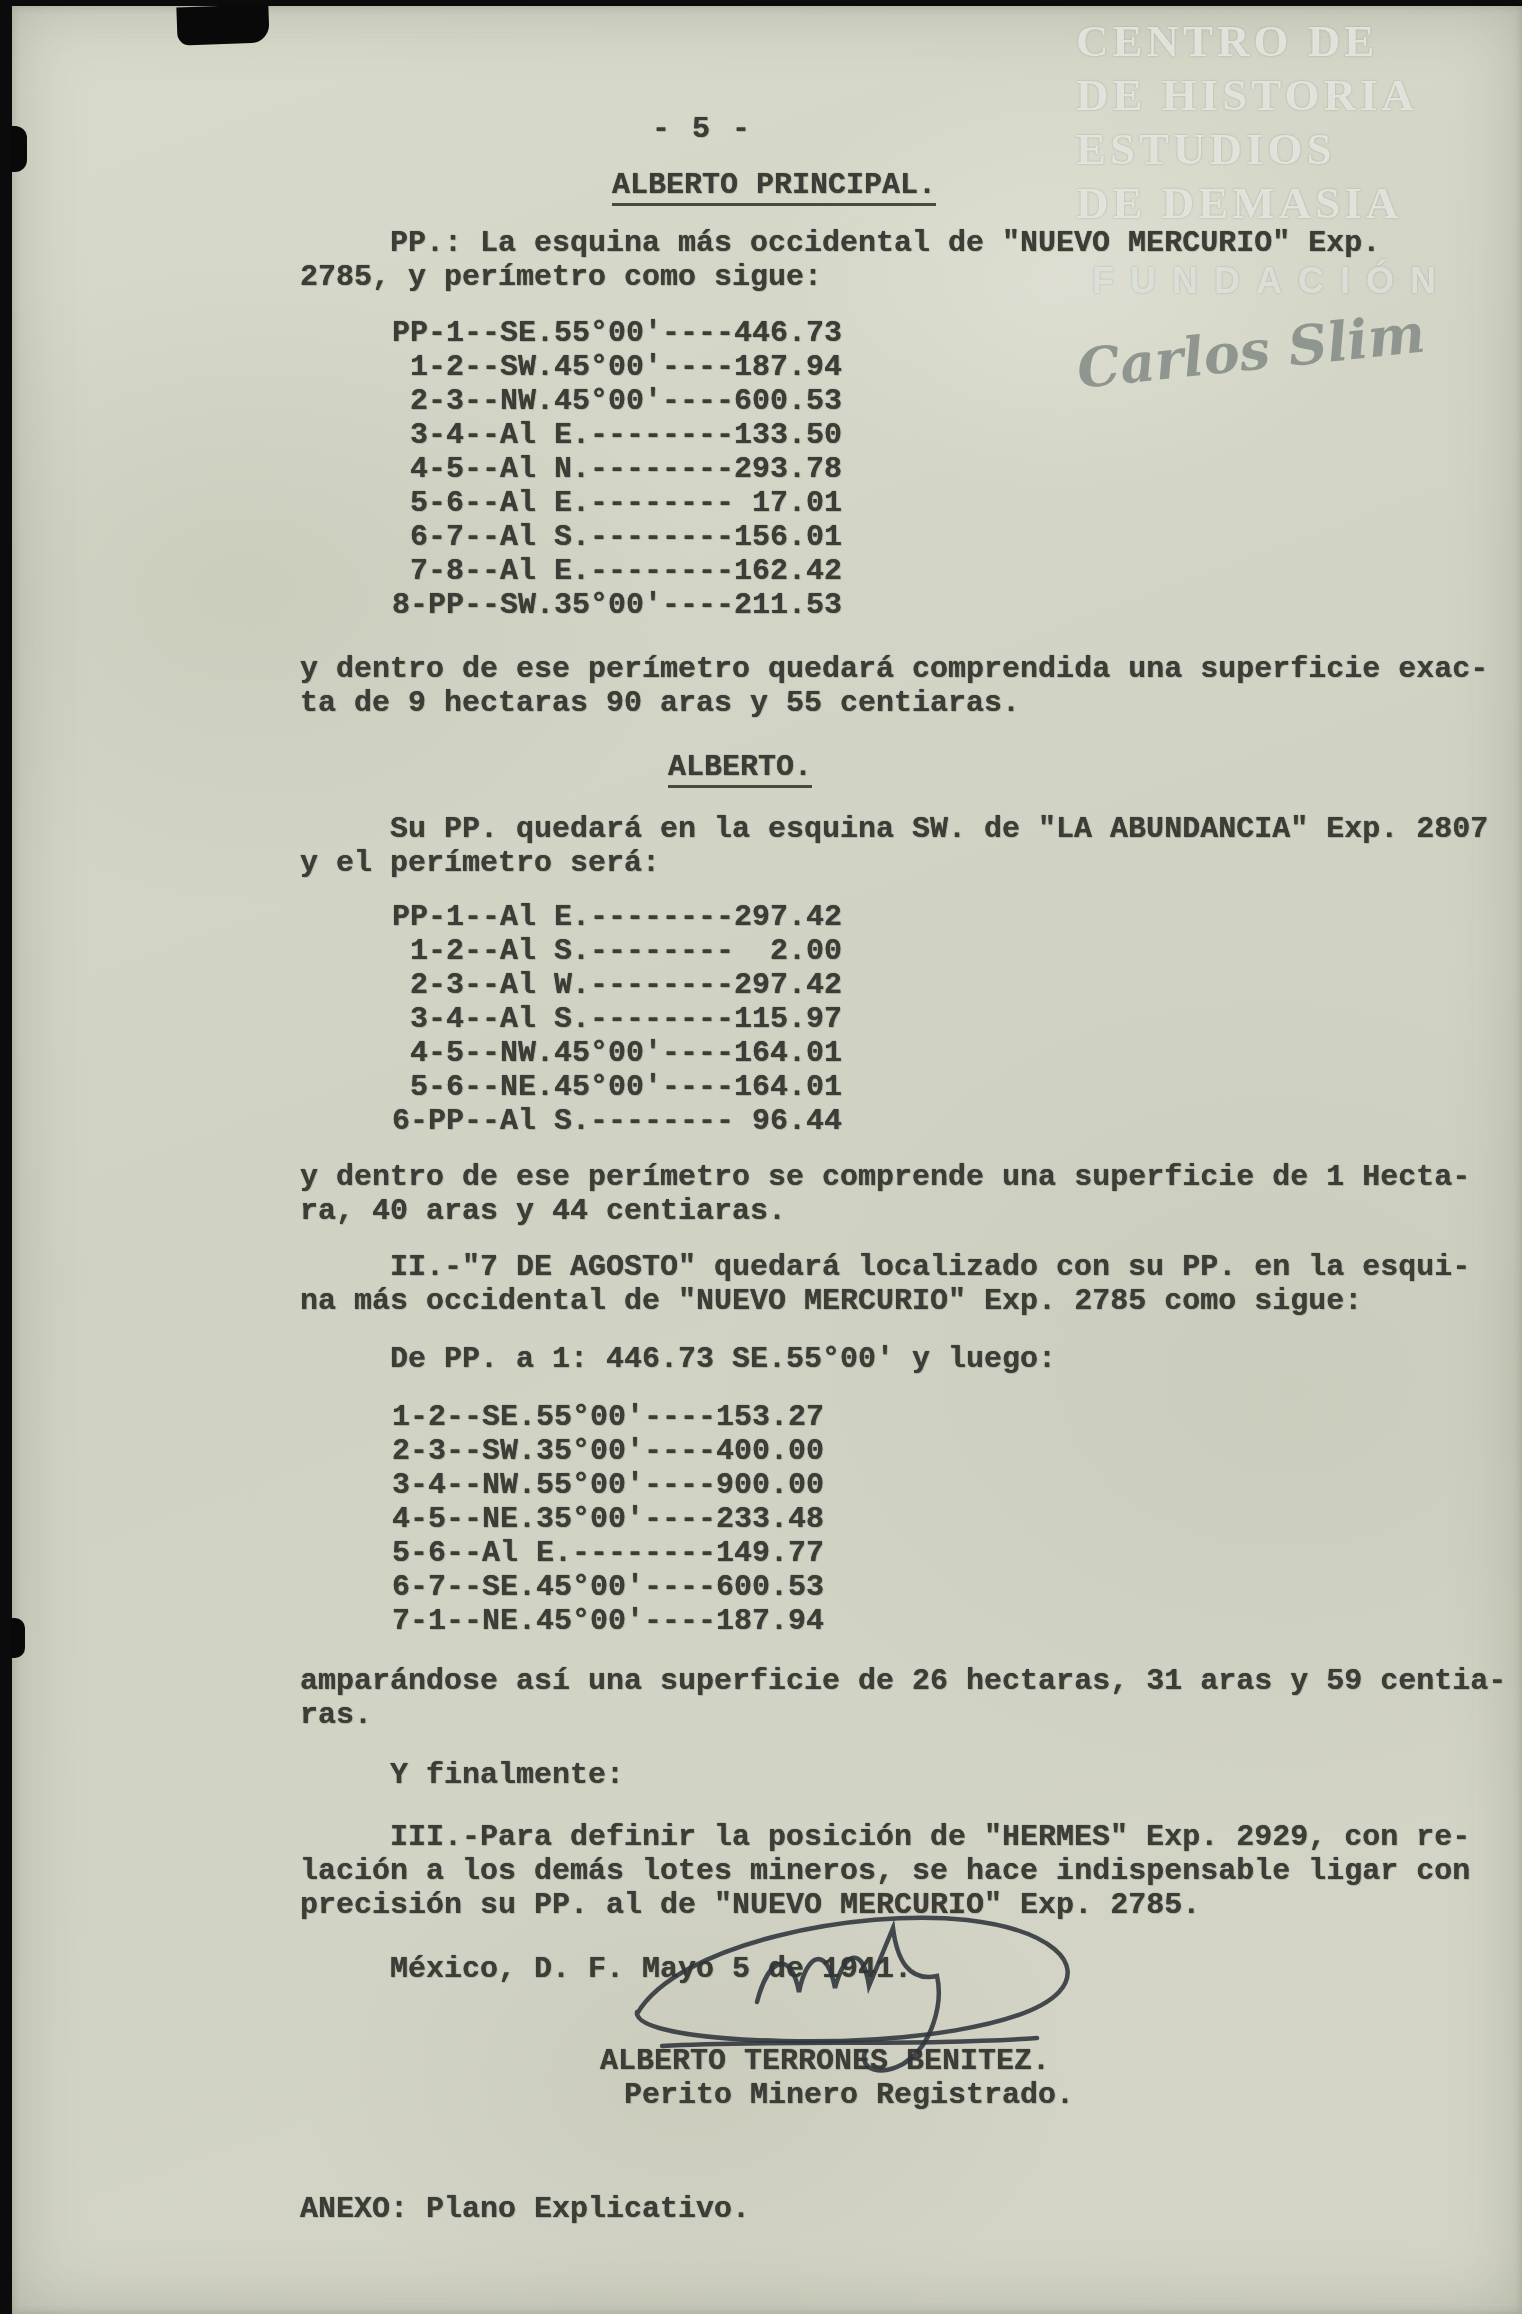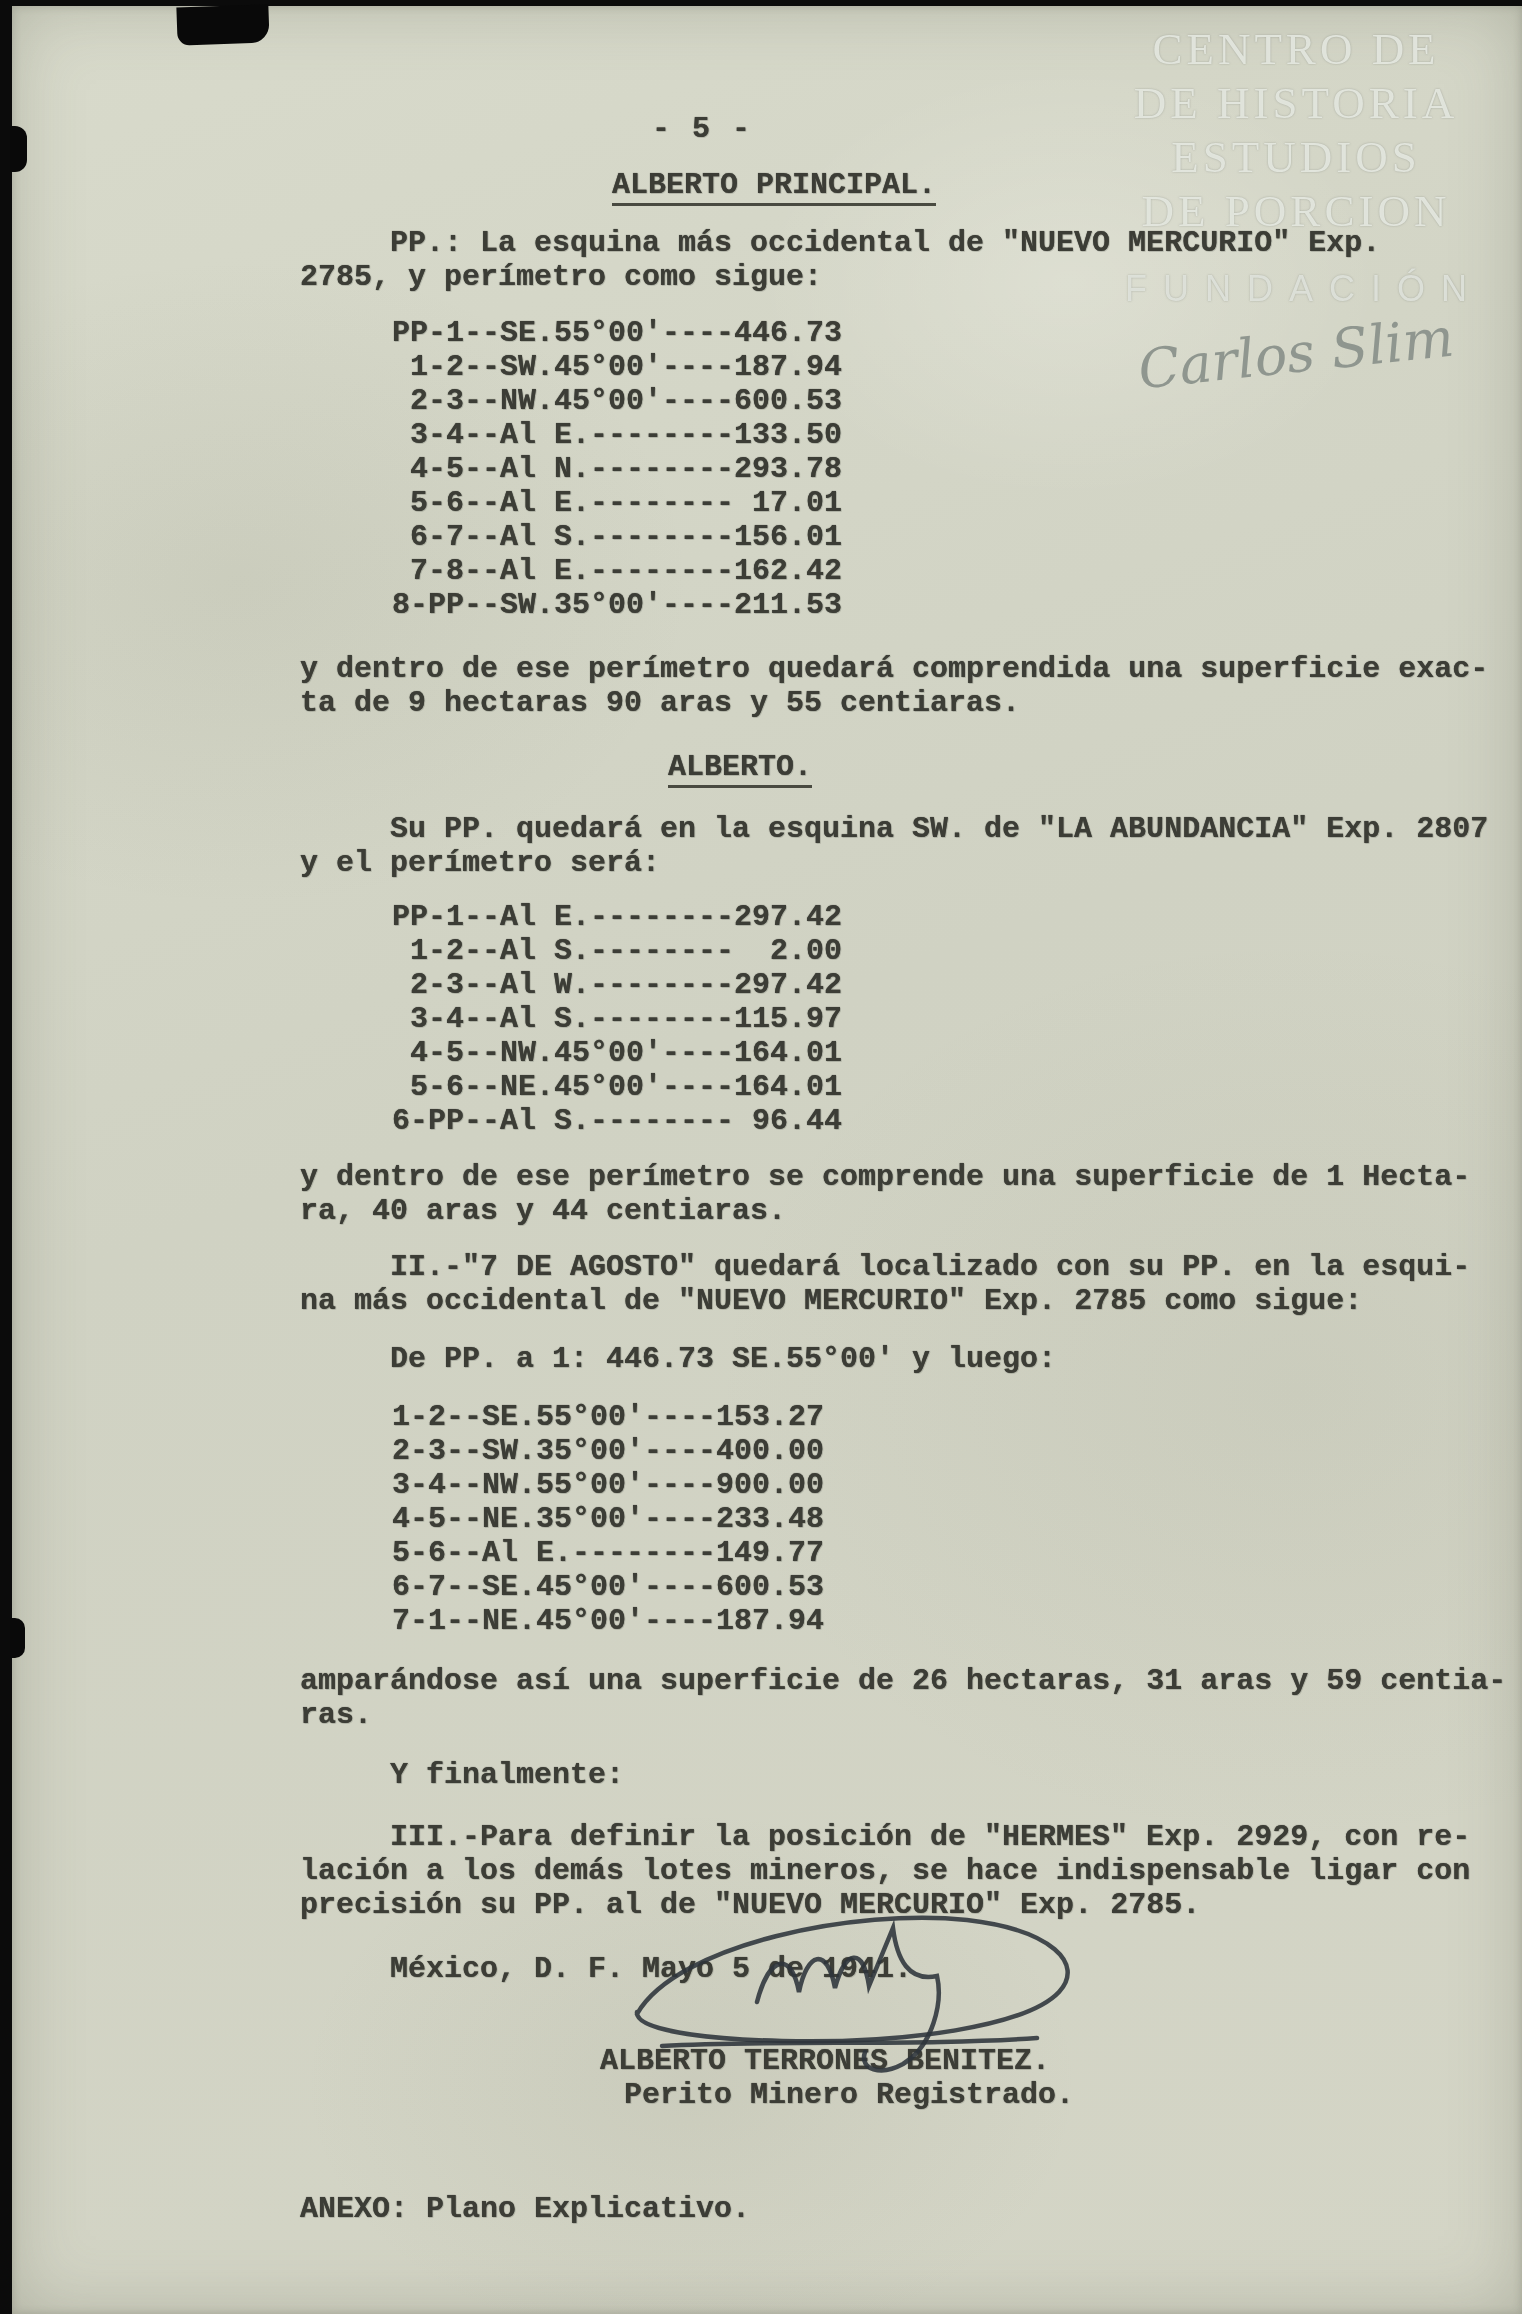--- a/index.html
+++ b/index.html
@@ -38,21 +38,21 @@
   .para  { white-space: pre-wrap; }
   .ind   { text-indent: 90px; }
   .mlist { margin-left: 92px; }
   .mline { white-space: pre; } .mt20 { margin-top: 20px; } .mt22 { margin-top: 22px; }
   .mt24 { margin-top: 24px; } .mt26 { margin-top: 26px; } .mt28 { margin-top: 28px; }
   .mt30 { margin-top: 30px; }
   .signer-name  { margin: 58px 0 0 300px; }
   .signer-title { margin: 0 0 0 324px; }
   .annex { margin-top: 80px; }
 
-  .watermark { position: absolute; top: 16px; right: 6px; width: 440px; text-align: center; z-index: 4; }
+  .watermark { position: absolute; top: 8px; right: 6px; width: 440px; z-index: 4; font-weight: bold; }
   .wm-line {
     font-family: "Liberation Serif", serif;
     font-size: 45px; line-height: 54px; letter-spacing: 4px;
     color: rgba(232,236,228,0.88);
     text-shadow: 0 0 2px rgba(120,124,116,0.55);
   }
   .wm-foundation {
     font-family: "Liberation Sans", sans-serif;
     font-size: 36px; letter-spacing: 16px; text-indent: 16px;
     color: rgba(228,232,224,0.85);
@@ -74,21 +74,21 @@
 <div class="paper">
 
   <div class="blob blob-a"></div>
   <div class="blob blob-b"></div>
   <div class="blob blob-c"></div>
 
   <div class="watermark">
     <div class="wm-line">CENTRO DE</div>
     <div class="wm-line">DE HISTORIA</div>
     <div class="wm-line">ESTUDIOS</div>
-    <div class="wm-line">DE PORCION</div>
+    <div class="wm-line">DE DEMASIA</div>
     <div class="wm-foundation">FUNDACIÓN</div>
     <div class="wm-sig">Carlos Slim</div>
   </div>
 
   <div class="content">
 
     <div class="page-num">- 5 -</div>
 
     <div class="doc-title"><span class="u">ALBERTO PRINCIPAL.</span></div>
 

